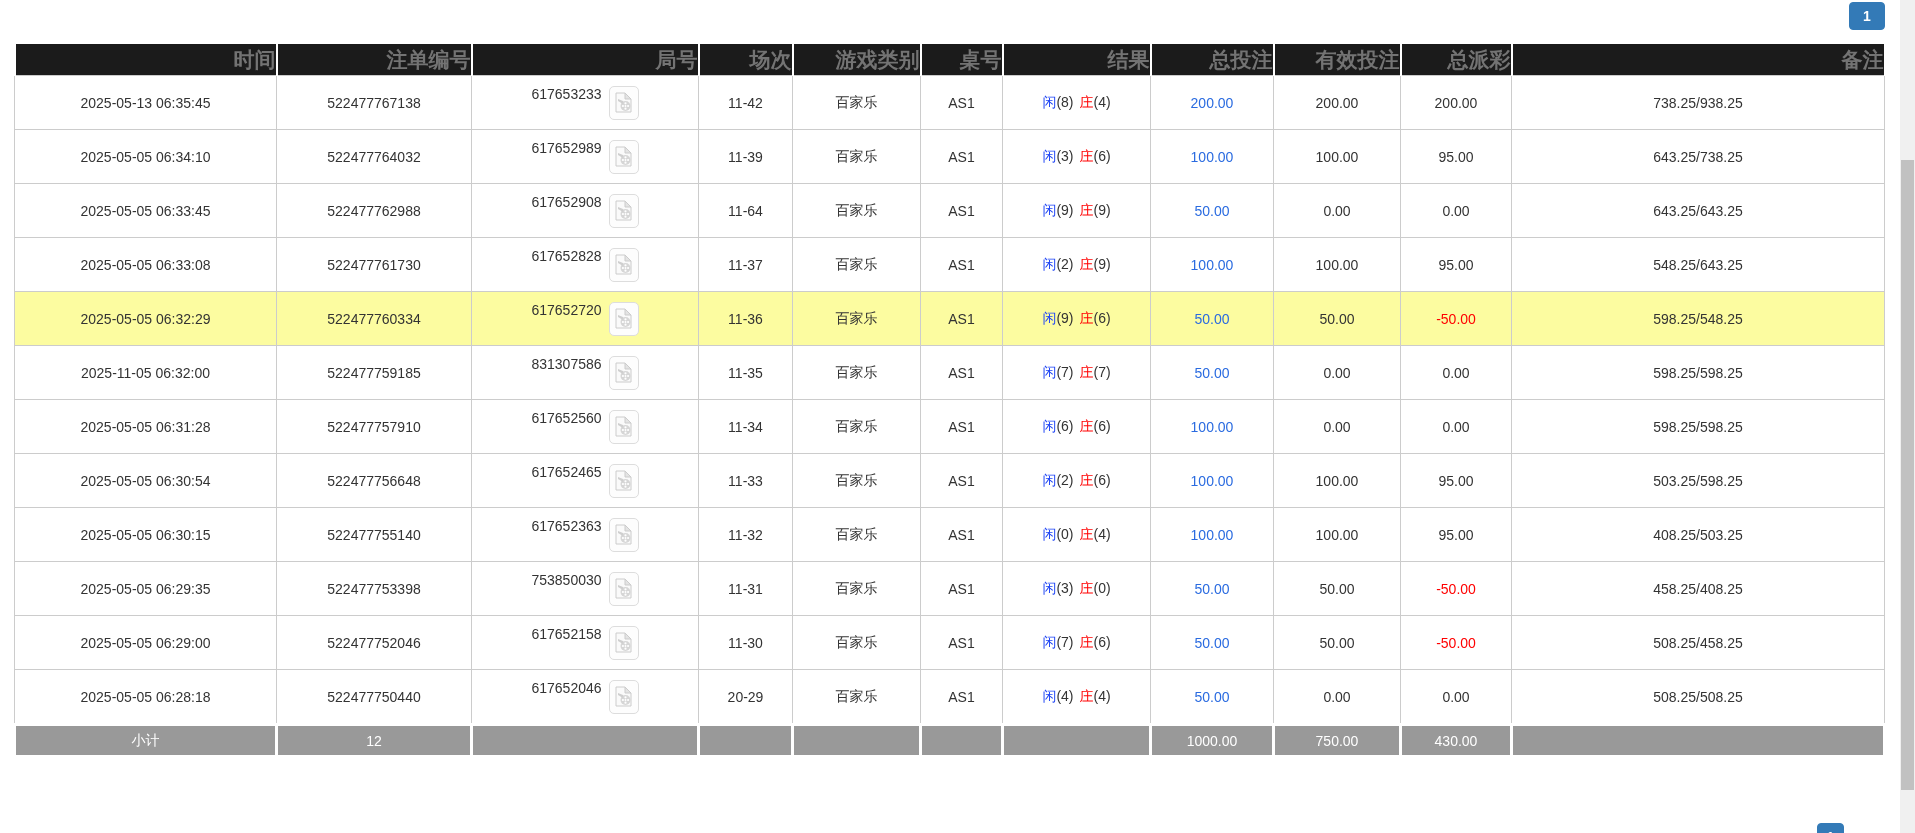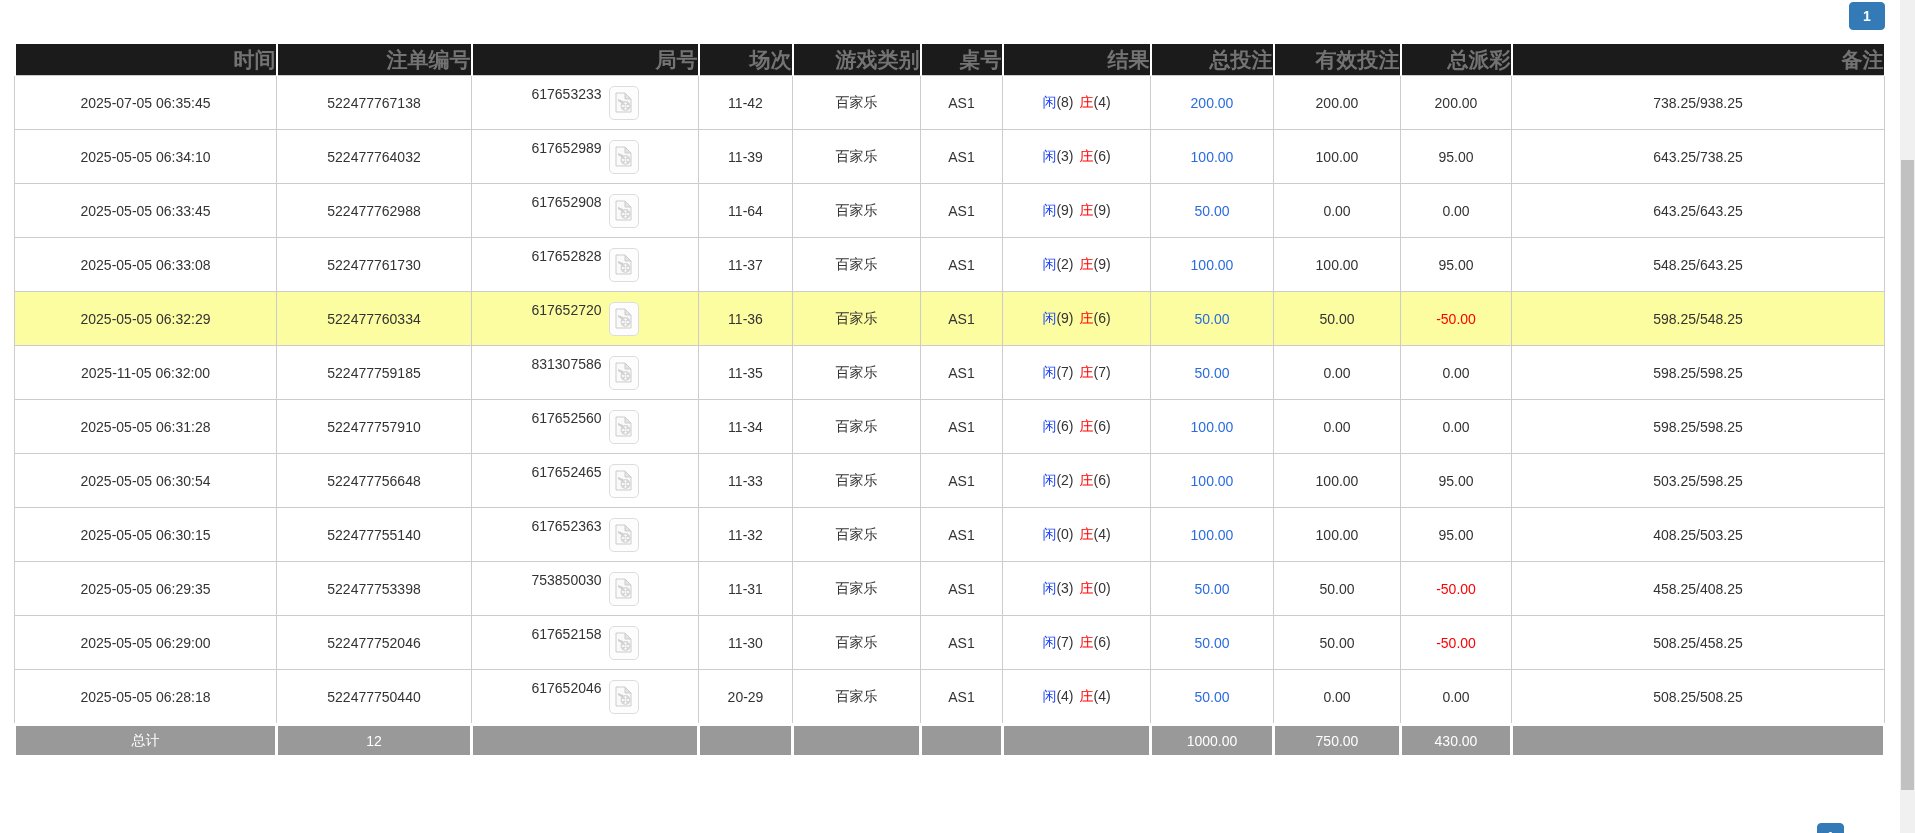--- a/index.html
+++ b/index.html
@@ -85,21 +85,21 @@
           <th>桌号</th>
           <th>结果</th>
           <th>总投注</th>
           <th>有效投注</th>
           <th>总派彩</th>
           <th>备注</th>
         </tr>
     </thead>
     <tbody id="data-body">
         <tr>
-    <td>2025-07-05 06:35:45</td>
+    <td>2025-05-13 06:35:45</td>
     <td>522477767138</td>
     <td>
       <span class="round-wrap">
         <span>617653233</span>
         <button class="video-btn">
           <svg width="17" height="21" viewBox="0 0 17 21">
             <path d="M1 1 h9 l6 6 v13 h-15 z" fill="#fafafa" stroke="#ccc" stroke-width="1"></path>
             <path d="M10 1 l6 6 h-6 z" fill="#e4e4e4" stroke="#ccc" stroke-width="1"></path>
             <circle cx="10.5" cy="14" r="5" fill="#d6d6d6"></circle>
             <circle cx="10.5" cy="14" r="1" fill="#fff"></circle>
@@ -495,21 +495,21 @@
     <td>
       <a class="amount-link">50.00</a>
     </td>
     <td>0.00</td>
     <td>0.00</td>
     <td>508.25/508.25</td>
   </tr>
       </tbody>
     <tbody id="summary-body">
         <tr class="summary">
-          <td>总计</td>
+          <td>小计</td>
           <td>12</td>
           <td></td>
           <td></td>
           <td></td>
           <td></td>
           <td></td>
           <td>1000.00</td>
           <td>750.00</td>
           <td>430.00</td>
           <td></td>

